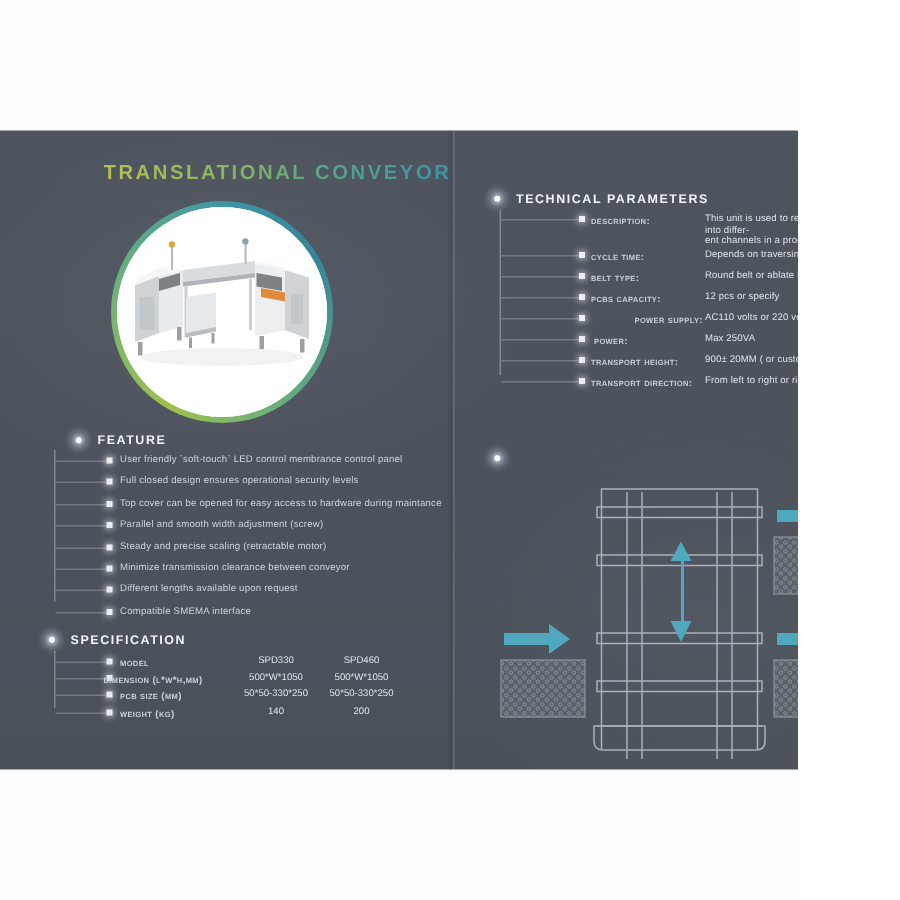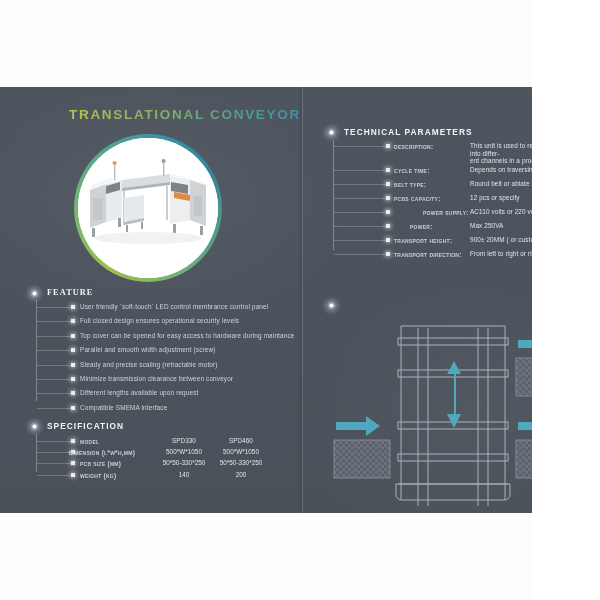--- a/index.html
+++ b/index.html
@@ -179,33 +179,33 @@
       <div style="position:absolute;left:334px;top:198px;width:52px;height:1px;background:rgba(255,255,255,.22);"></div>
       <div class="sq" style="left:386px;top:196px;position:absolute;"></div>
       <div class="sc" style="position:absolute;left:394px;top:194px;">PCBs Capacity:</div>
       <div class="val" style="position:absolute;left:470px;top:194px;width:124px;line-height:7.6px;white-space:pre-line;">12 pcs or specify</div>
       <div style="position:absolute;left:334px;top:212px;width:52px;height:1px;background:rgba(255,255,255,.22);"></div>
       <div class="sq" style="left:386px;top:210px;position:absolute;"></div>
       <div class="sc" style="position:absolute;left:394px;top:208px;margin-left:29px;">Power Supply:</div>
       <div class="val" style="position:absolute;left:470px;top:208px;width:124px;line-height:7.6px;white-space:pre-line;">AC110 volts or 220 volts; single phase</div>
       <div style="position:absolute;left:334px;top:226px;width:52px;height:1px;background:rgba(255,255,255,.22);"></div>
       <div class="sq" style="left:386px;top:224px;position:absolute;"></div>
-      <div class="sc" style="position:absolute;left:394px;top:222px;padding-left:16px;">Power:</div>
+      <div class="sc" style="position:absolute;left:380px;top:222px;padding-left:16px;">Power:</div>
       <div class="val" style="position:absolute;left:470px;top:222px;width:124px;line-height:7.6px;white-space:pre-line;">Max 250VA</div>
       <div style="position:absolute;left:334px;top:240px;width:52px;height:1px;background:rgba(255,255,255,.22);"></div>
       <div class="sq" style="left:386px;top:238px;position:absolute;"></div>
       <div class="sc" style="position:absolute;left:394px;top:236px;">Transport Height:</div>
       <div class="val" style="position:absolute;left:470px;top:236px;width:124px;line-height:7.6px;white-space:pre-line;">900± 20MM ( or customer specified)</div>
       <div style="position:absolute;left:334px;top:254px;width:52px;height:1px;background:rgba(255,255,255,.22);"></div>
       <div class="sq" style="left:386px;top:252px;position:absolute;"></div>
       <div class="sc" style="position:absolute;left:394px;top:250px;">Transport Direction:</div>
       <div class="val" style="position:absolute;left:470px;top:250px;width:124px;line-height:7.6px;white-space:pre-line;">From left to right or right to left</div>
     </div>
 
-  <div class="sec-head" style="left:29px;top:288px;font-family:Liberation Serif, serif;">
+  <div class="sec-head" style="left:47px;top:288px;">
     <div class="dot"></div>
     <div class="sec-title">FEATURE</div>
   </div>
 
   <div class="tree" style="left:36px;top:300px;width:50px;height:101px;">
     <div class="vline" style="height:101px;"></div>
   </div>
 
   <div id="feature-rows">
       <div style="position:absolute;left:37px;top:307px;width:34px;height:1px;background:rgba(255,255,255,.22);"></div>

